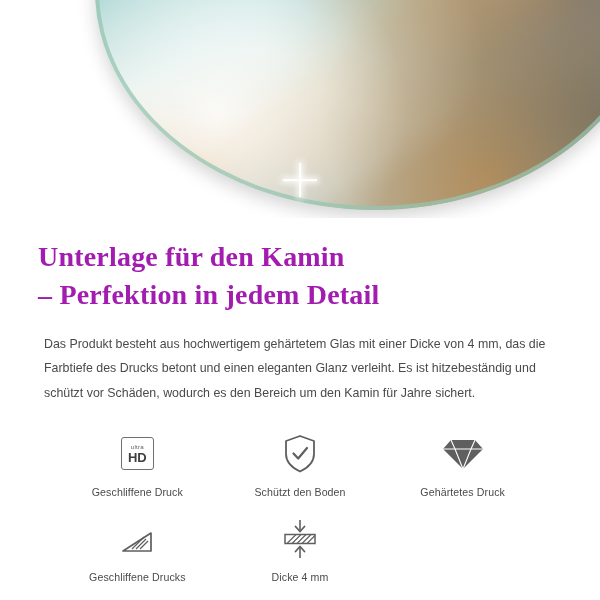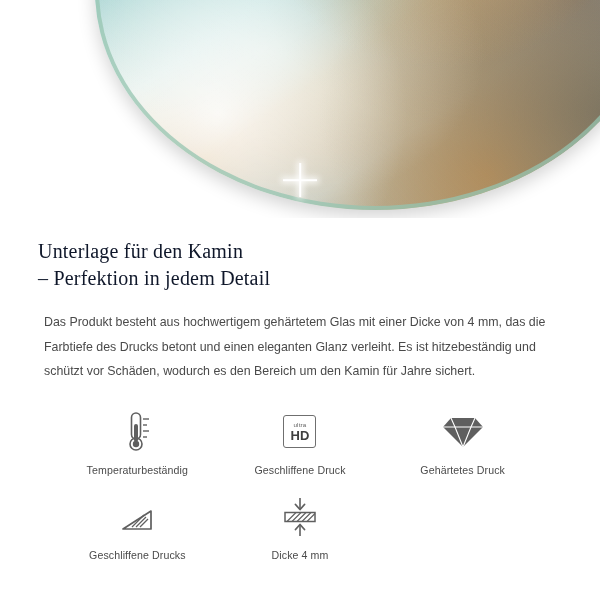--- a/index.html
+++ b/index.html
@@ -79,24 +79,24 @@
   }
   .hero-sparkle::before { width: 34px; height: 1.6px; }
   .hero-sparkle::after  { width: 1.6px; height: 34px; }
 
   
   .content {
     padding: 20px 38px 0 38px;
   }
   h1.title {
     font-family: "Liberation Serif", serif;
-    font-weight: 400;
-    font-size: 20px;
+    font-weight: 700;
+    font-size: 28px;
     line-height: 1.36;
-    color: #0f172a;
+    color: #a21caf;
     margin: 0 0 18px 0;
     letter-spacing: 0.2px;
   }
   .desc {
     font-size: 12.4px;
     line-height: 1.95;
     color: #4a4a4a;
     margin: 6px;
     max-width: 524px;
   }
@@ -150,46 +150,40 @@
 
 <div class="content">
   <h1 class="title">
     <span>Unterlage für den Kamin</span><br>
     <span>– Perfektion in jedem Detail</span>
   </h1>
   <p class="desc">Das Produkt besteht aus hochwertigem gehärtetem Glas mit einer Dicke von 4 mm, das die Farbtiefe des Drucks betont und einen eleganten Glanz verleiht. Es ist hitzebeständig und schützt vor Schäden, wodurch es den Bereich um den Kamin für Jahre sichert.</p>
 
   <div class="features">
 
-    <div class="feature">
-      <div class="feature-icon">
-        <svg width="40" height="44" viewBox="0 0 40 44" fill="none" xmlns="http://www.w3.org/2000/svg">
-          <rect x="14.5" y="3" width="9" height="26" rx="4.5" stroke="#5f5f5f" stroke-width="1.6"></rect>
-          <circle cx="19" cy="34" r="6" stroke="#5f5f5f" stroke-width="1.6"></circle>
-          <rect x="17" y="14" width="4" height="18" rx="2" fill="#5f5f5f"></rect>
-          <circle cx="19" cy="34" r="3.2" fill="#5f5f5f"></circle>
-          <line x1="26" y1="9" x2="32" y2="9" stroke="#5f5f5f" stroke-width="1.4"></line>
-          <line x1="26" y1="15" x2="30" y2="15" stroke="#5f5f5f" stroke-width="1.4"></line>
-          <line x1="26" y1="21" x2="32" y2="21" stroke="#5f5f5f" stroke-width="1.4"></line>
-          <line x1="26" y1="27" x2="30" y2="27" stroke="#5f5f5f" stroke-width="1.4"></line>
-        </svg>
-      </div>
-      <div class="feature-label">Temperaturbeständig</div>
-    </div>
 
     <div class="feature">
       <div class="feature-icon">
         <div class="hd-box">
           <span class="ultra">ultra</span>
           <span class="hd">HD</span>
         </div>
       </div>
       <div class="feature-label">Geschliffene Druck</div>
     </div>
 
+    <div class="feature">
+      <div class="feature-icon">
+        <svg width="38" height="44" viewBox="0 0 38 44" fill="none" xmlns="http://www.w3.org/2000/svg">
+          <path d="M19 4 L33 9 V22 C33 30 26.5 36 19 39.5 C11.5 36 5 30 5 22 V9 Z" stroke="#5f5f5f" stroke-width="1.8" stroke-linejoin="round"></path>
+          <path d="M12.5 21.5 L17.2 26.5 L26 16" stroke="#5f5f5f" stroke-width="2.2" stroke-linecap="round" stroke-linejoin="round"></path>
+        </svg>
+      </div>
+      <div class="feature-label">Schützt den Boden</div>
+    </div>
 
     <div class="feature">
       <div class="feature-icon">
         <svg width="42" height="40" viewBox="0 0 42 40" fill="none" xmlns="http://www.w3.org/2000/svg">
           <path d="M9 6 H33 L41 15 L21 35 L1 15 Z" fill="#5f5f5f"></path>
           <path d="M9 6 L13 15 L21 35 L29 15 L33 6" stroke="#ffffff" stroke-width="1.1" fill="none"></path>
           <path d="M1 15 H41" stroke="#ffffff" stroke-width="1.1"></path>
         </svg>
       </div>
       <div class="feature-label">Gehärtetes Druck</div>

